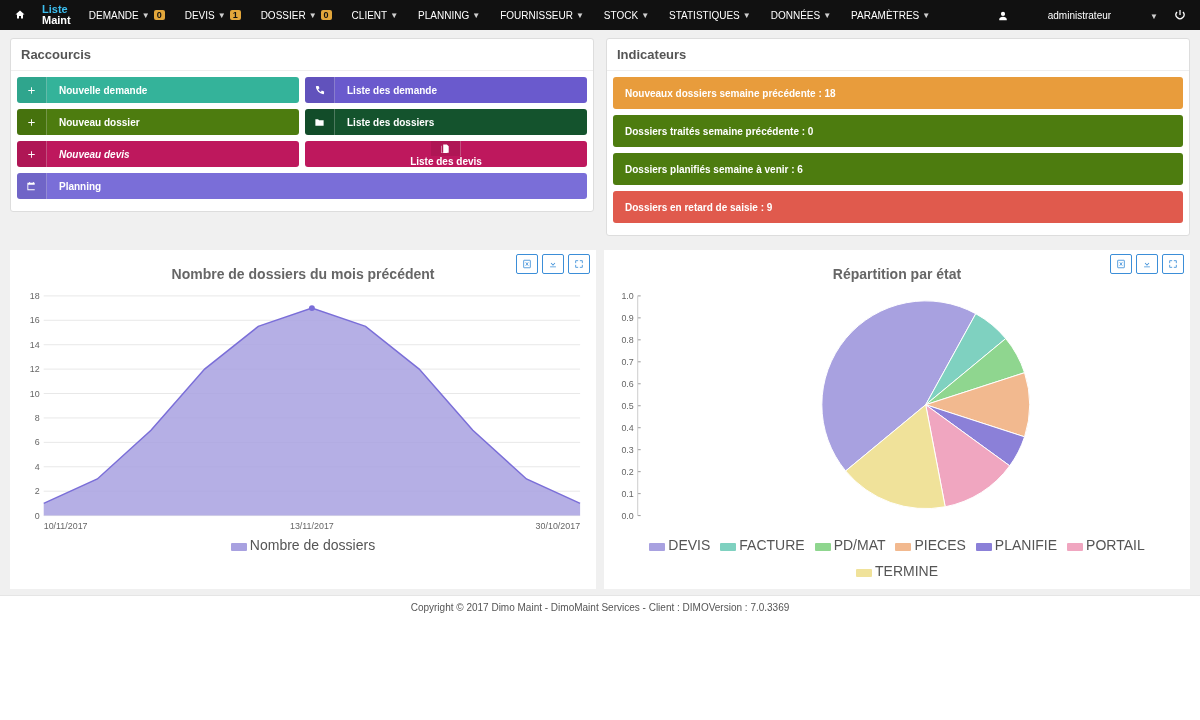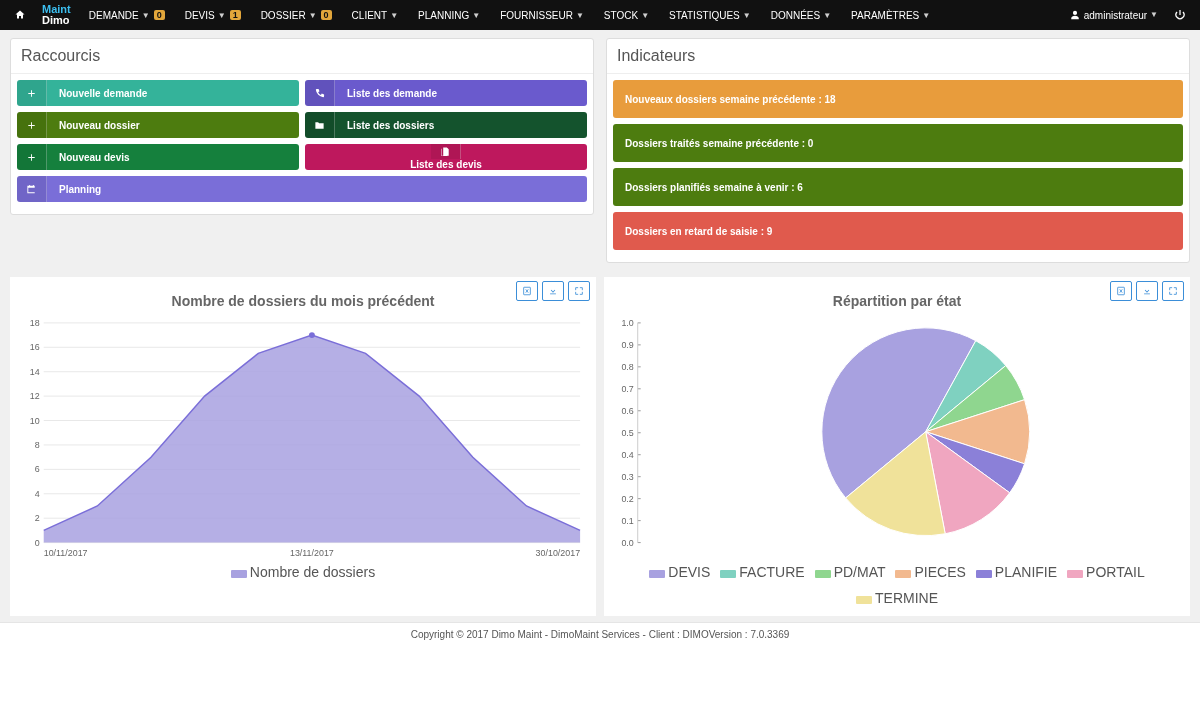--- a/index.html
+++ b/index.html
@@ -10,51 +10,51 @@
 .topnav { background: #111; color: #fff; height: 30px; display: flex; align-items: center; padding: 0 6px; font-size: 10px; }
 .topnav .home { padding: 0 8px; font-size: 12px; }
 .topnav .logo { padding: 0 8px; font-weight: bold; font-size: 11px; line-height: 1; }
 .topnav .logo .l1 { color: #3cbff0; }
 .topnav .logo .l2 { color: #fff; }
 .topnav .menu { display: flex; align-items: center; height: 100%; }
 .topnav .item { padding: 0 10px; height: 100%; display: flex; align-items: center; cursor: pointer; white-space: nowrap; }
 .topnav .caret { margin-left: 3px; font-size: 8px; opacity: .8; }
 .topnav .badge { background: #e2a63b; color: #111; border-radius: 2px; padding: 0 3px; font-size: 9px; margin-left: 4px; font-weight: bold; }
 .topnav .spacer { flex: 1; }
-.topnav .user { display: flex; align-items: flex-start; padding: 0 8px; cursor: pointer; }
+.topnav .user { display: flex; align-items: flex-end; padding: 0 8px; cursor: pointer; gap: 36px; }
 .topnav .power { padding: 0 8px; font-size: 12px; cursor: pointer; }
 
 
 .page { padding: 8px 10px 4px; background: #f0f0f0; }
 .row { display: flex; gap: 12px; }
 .col { flex: 1; min-width: 0; }
 
 .panel { background: #fff; border: 1px solid #ddd; border-radius: 3px; margin-bottom: 10px; }
-.panel-h { padding: 8px 10px; font-weight: normal; font-size: 16px; color: #555; border-bottom: 1px solid #eee; }
+.panel-h { padding: 8px 10px; font-weight: bold; font-size: 13px; color: #555; border-bottom: 1px solid #eee; }
 .panel-b { padding: 6px; }
 
 
 .sc-row { display: flex; gap: 6px; margin-bottom: 6px; }
 .sc-btn { flex: 1; display: flex; align-items: center; height: 26px; border-radius: 3px; color: #fff; font-size: 10px; font-weight: bold; cursor: pointer; position: relative; overflow: hidden; }
 .sc-btn.half { flex: 0 0 calc(50% - 3px); }
 .sc-ico { width: 30px; display: flex; align-items: center; justify-content: center; height: 100%; background: rgba(0,0,0,.08); border-right: 1px solid rgba(255,255,255,.25); }
 .sc-lbl { padding: 0 12px; }
 
 .c-teal   { background: #34b39a; }
 .c-indigo { background: #6a5acd; }
 .c-green  { background: #4d7c0f; }
 .c-blue   { background: #14532d; }
-.c-lime   { background: #15803d; }
+.c-lime   { background: #be185d; font-style: italic; }
 .c-cyan   { background: #be185d; flex-direction: column; }
 .c-violet { background: #7a6ed8; }
 .c-orange { background: #e89c3c; }
 .c-red    { background: #e05a4d; }
 
 
-.ind { height: 38px; border-radius: 3px; color: #fff; font-size: 10px; font-weight: bold; display: flex; align-items: center; padding: 12px 12px; margin-bottom: 6px; }
+.ind { height: 32px; border-radius: 3px; color: #fff; font-size: 10px; font-weight: bold; display: flex; align-items: center; padding: 12px 12px; margin-bottom: 6px; }
 
 
 .charts { display: flex; gap: 8px; padding: 0 10px 6px; background: #f0f0f0; }
 .chart { flex: 1; background: #fff; padding: 4px 6px 6px; position: relative; min-width: 0; }
 .chart-tools { position: absolute; top: 4px; right: 6px; display: flex; gap: 4px; }
 .chart-tools .t { width: 22px; height: 20px; border: 1px solid #3b8ed8; color: #3b8ed8; display: flex; align-items: center; justify-content: center; border-radius: 2px; cursor: pointer; font-size: 11px; background: #fff; }
 .chart-title { text-align: center; font-weight: bold; font-size: 14px; color: #666; padding: 12px 0 4px; }
 .chart svg { width: 100%; }
 .axis { font-size: 9px; fill: #666; }
 .legend { display: flex; flex-wrap: wrap; gap: 10px; justify-content: center; font-size: 14px; color: #555; padding: 4px 0; }
@@ -66,21 +66,21 @@
 </head>
 <body>
 
 <div class="topnav">
   <div class="home">
     <svg width="12" height="12" viewBox="0 0 24 24" fill="#fff">
         <path d="M12 3l9 8h-3v8h-4v-5h-4v5H6v-8H3z"></path>
       </svg>
   </div>
   <div class="logo">
-    <span class="l1">Maint</span><br><span class="l2">Dimo</span>
+    <span class="l1">Liste</span><br><span class="l2">Maint</span>
   </div>
   <div class="menu" id="nav-menu">
       <div class="item">DEMANDE<span class="caret">▼</span><span class="badge">0</span></div>
       <div class="item">DEVIS<span class="caret">▼</span><span class="badge">1</span></div>
       <div class="item">DOSSIER<span class="caret">▼</span><span class="badge">0</span></div>
       <div class="item">CLIENT<span class="caret">▼</span></div>
       <div class="item">PLANNING<span class="caret">▼</span></div>
       <div class="item">FOURNISSEUR<span class="caret">▼</span></div>
       <div class="item">STOCK<span class="caret">▼</span></div>
       <div class="item">STATISTIQUES<span class="caret">▼</span></div>

